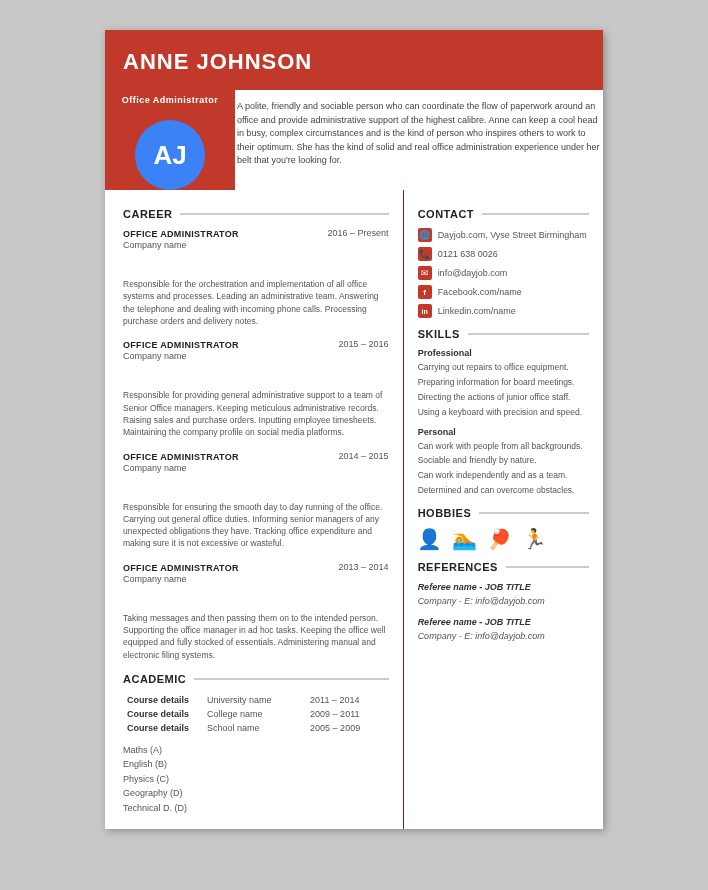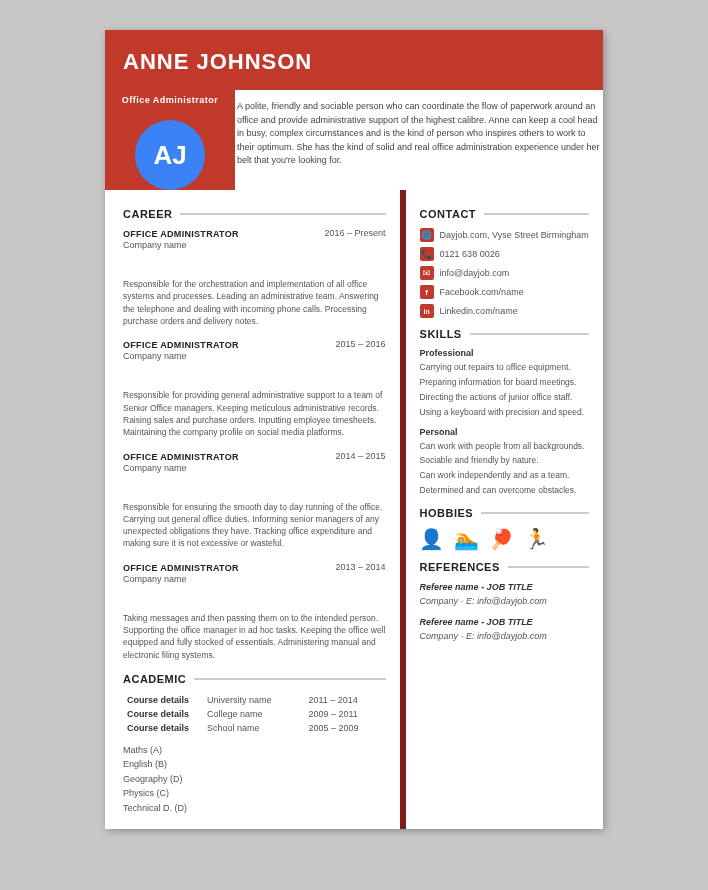--- a/index.html
+++ b/index.html
@@ -81,21 +81,21 @@
       flex: 1;
     }
     
     .main-content {
       display: flex;
       gap: 0;
     }
     .left-col {
       flex: 1.55;
       padding: 14px 14px 14px 18px;
-      border-right: 6px solid #7f1d1d;
+      border-right: 1px solid #7f1d1d;
     }
     .right-col {
       flex: 1;
       padding: 14px 14px 14px 14px;
     }
     
     .section-header {
       display: flex;
       align-items: center;
       margin-bottom: 8px;
@@ -309,22 +309,22 @@
           <td>Course details</td>
           <td>School name</td>
           <td>2005 – 2009</td>
         </tr>
       </tbody>
         </table>
 
       <div class="academic-grades">
         <div>Maths (A)</div>
         <div>English (B)</div>
+        <div>Physics (C)</div>
         <div>Geography (D)</div>
-        <div>Physics (C)</div>
         <div>Technical D. (D)</div>
       </div>
 
     </div>
 
     <div class="right-col">
 
       <div class="section-header">
         <span class="section-title">CONTACT</span>
         <div class="section-line"></div>

